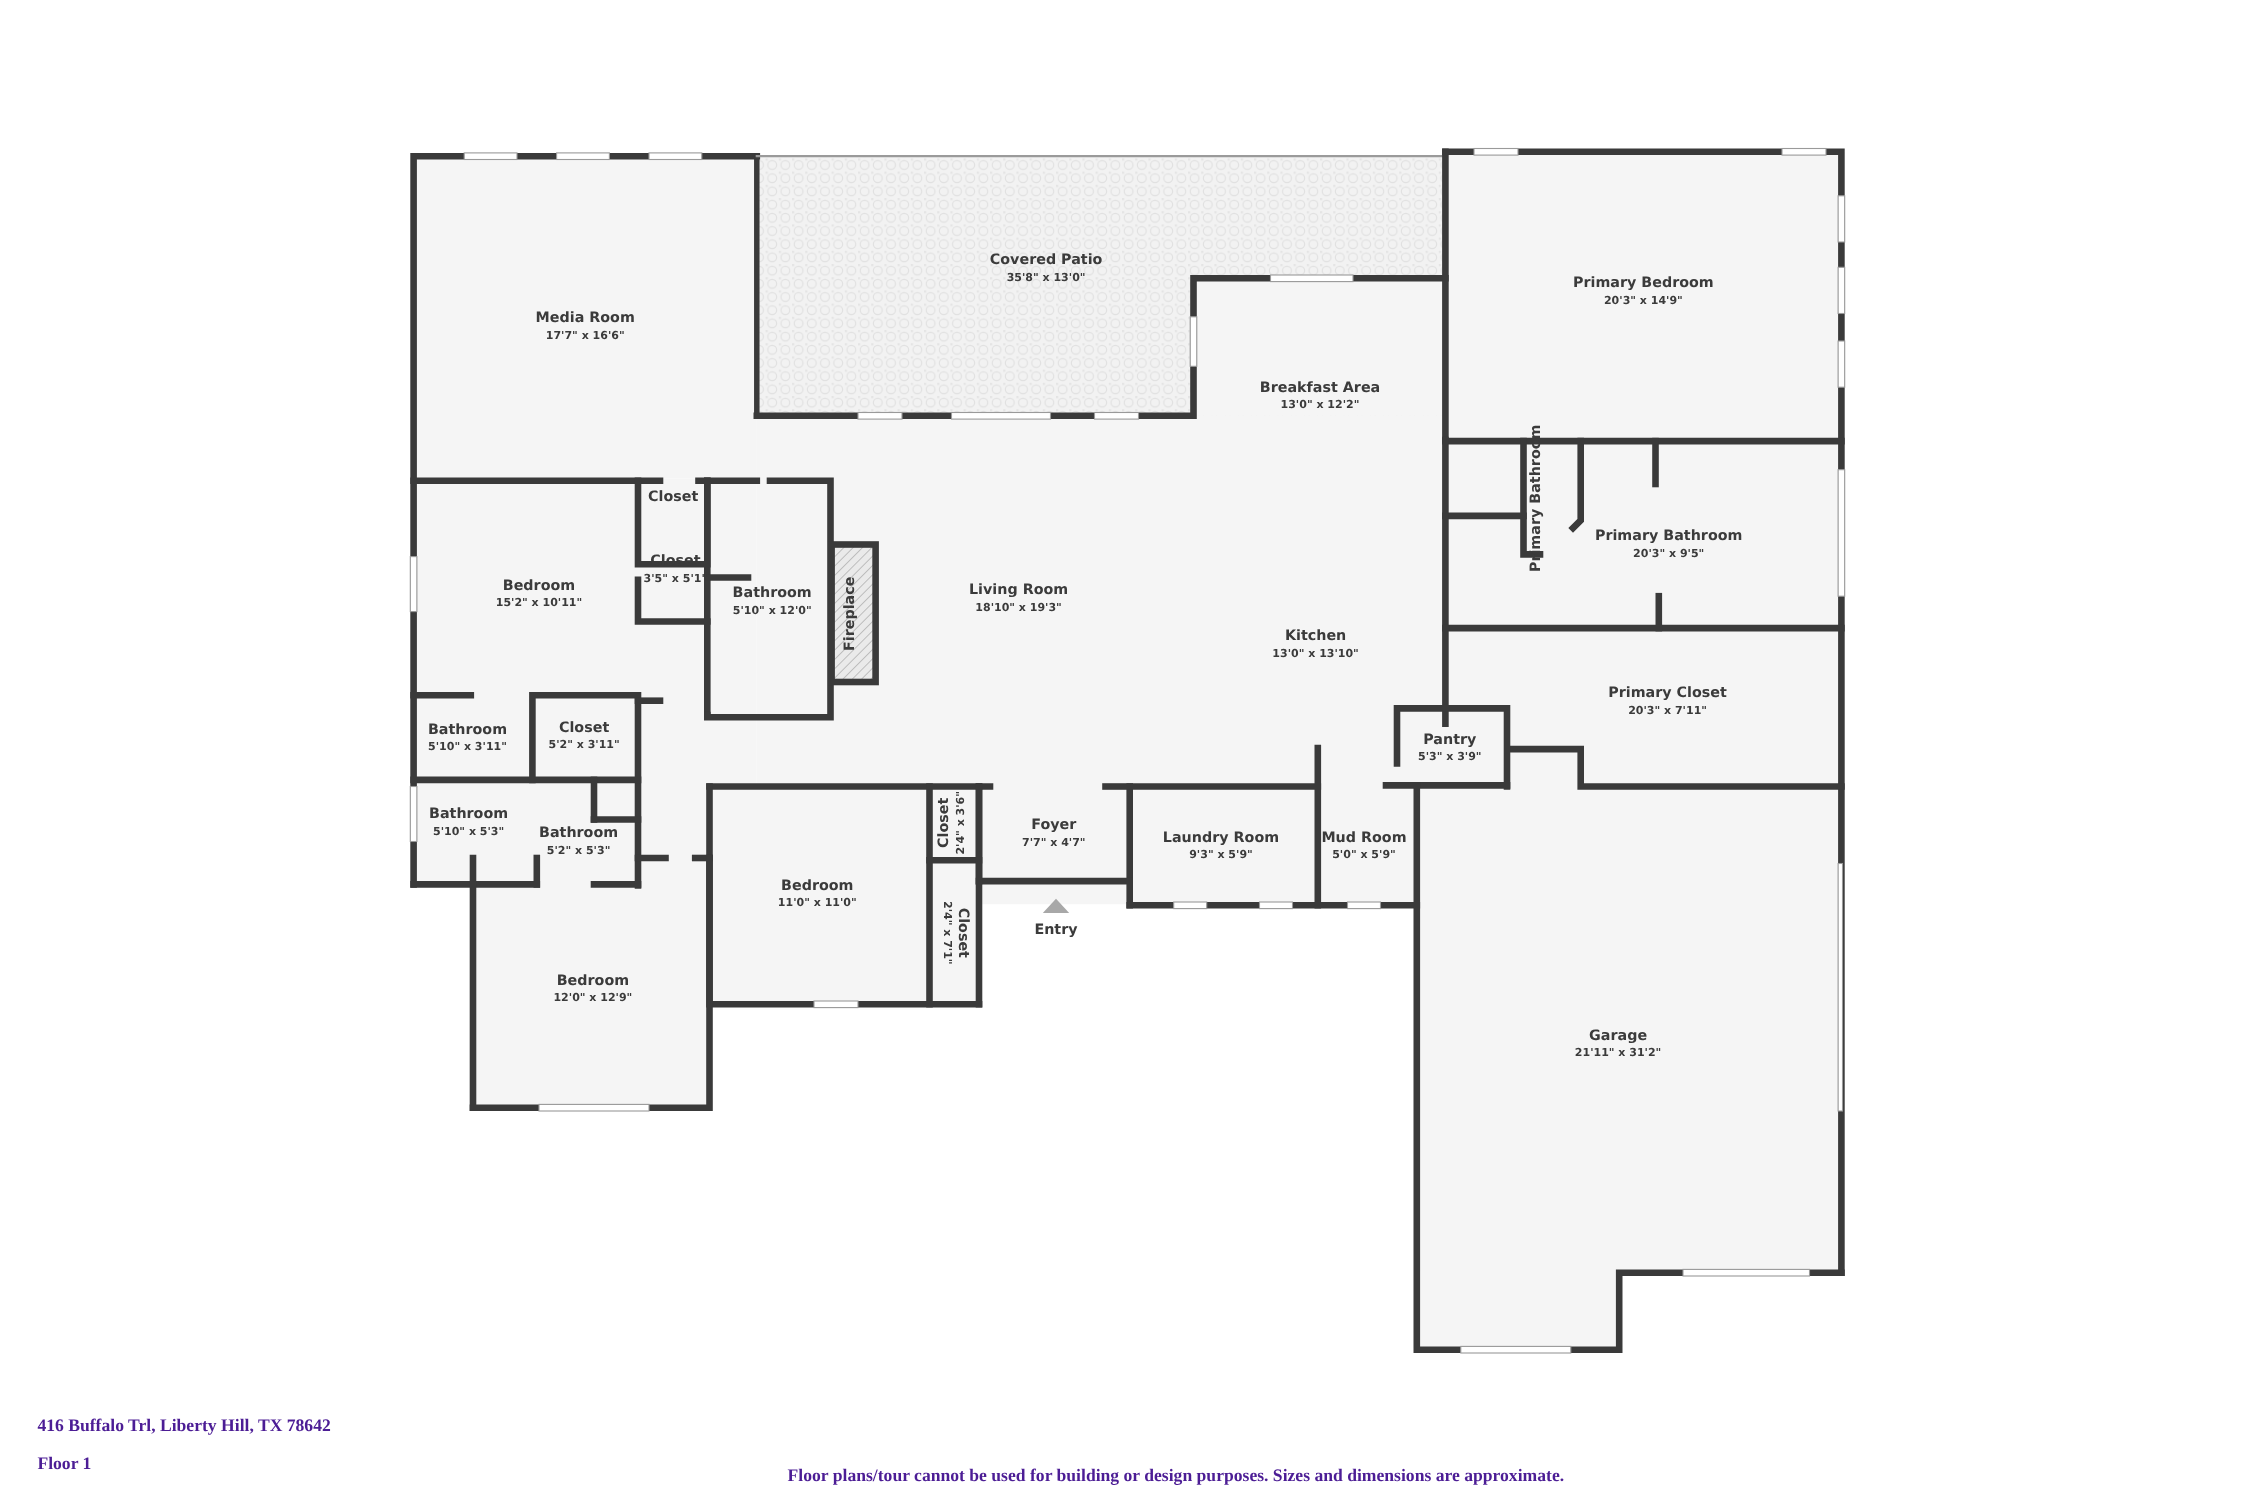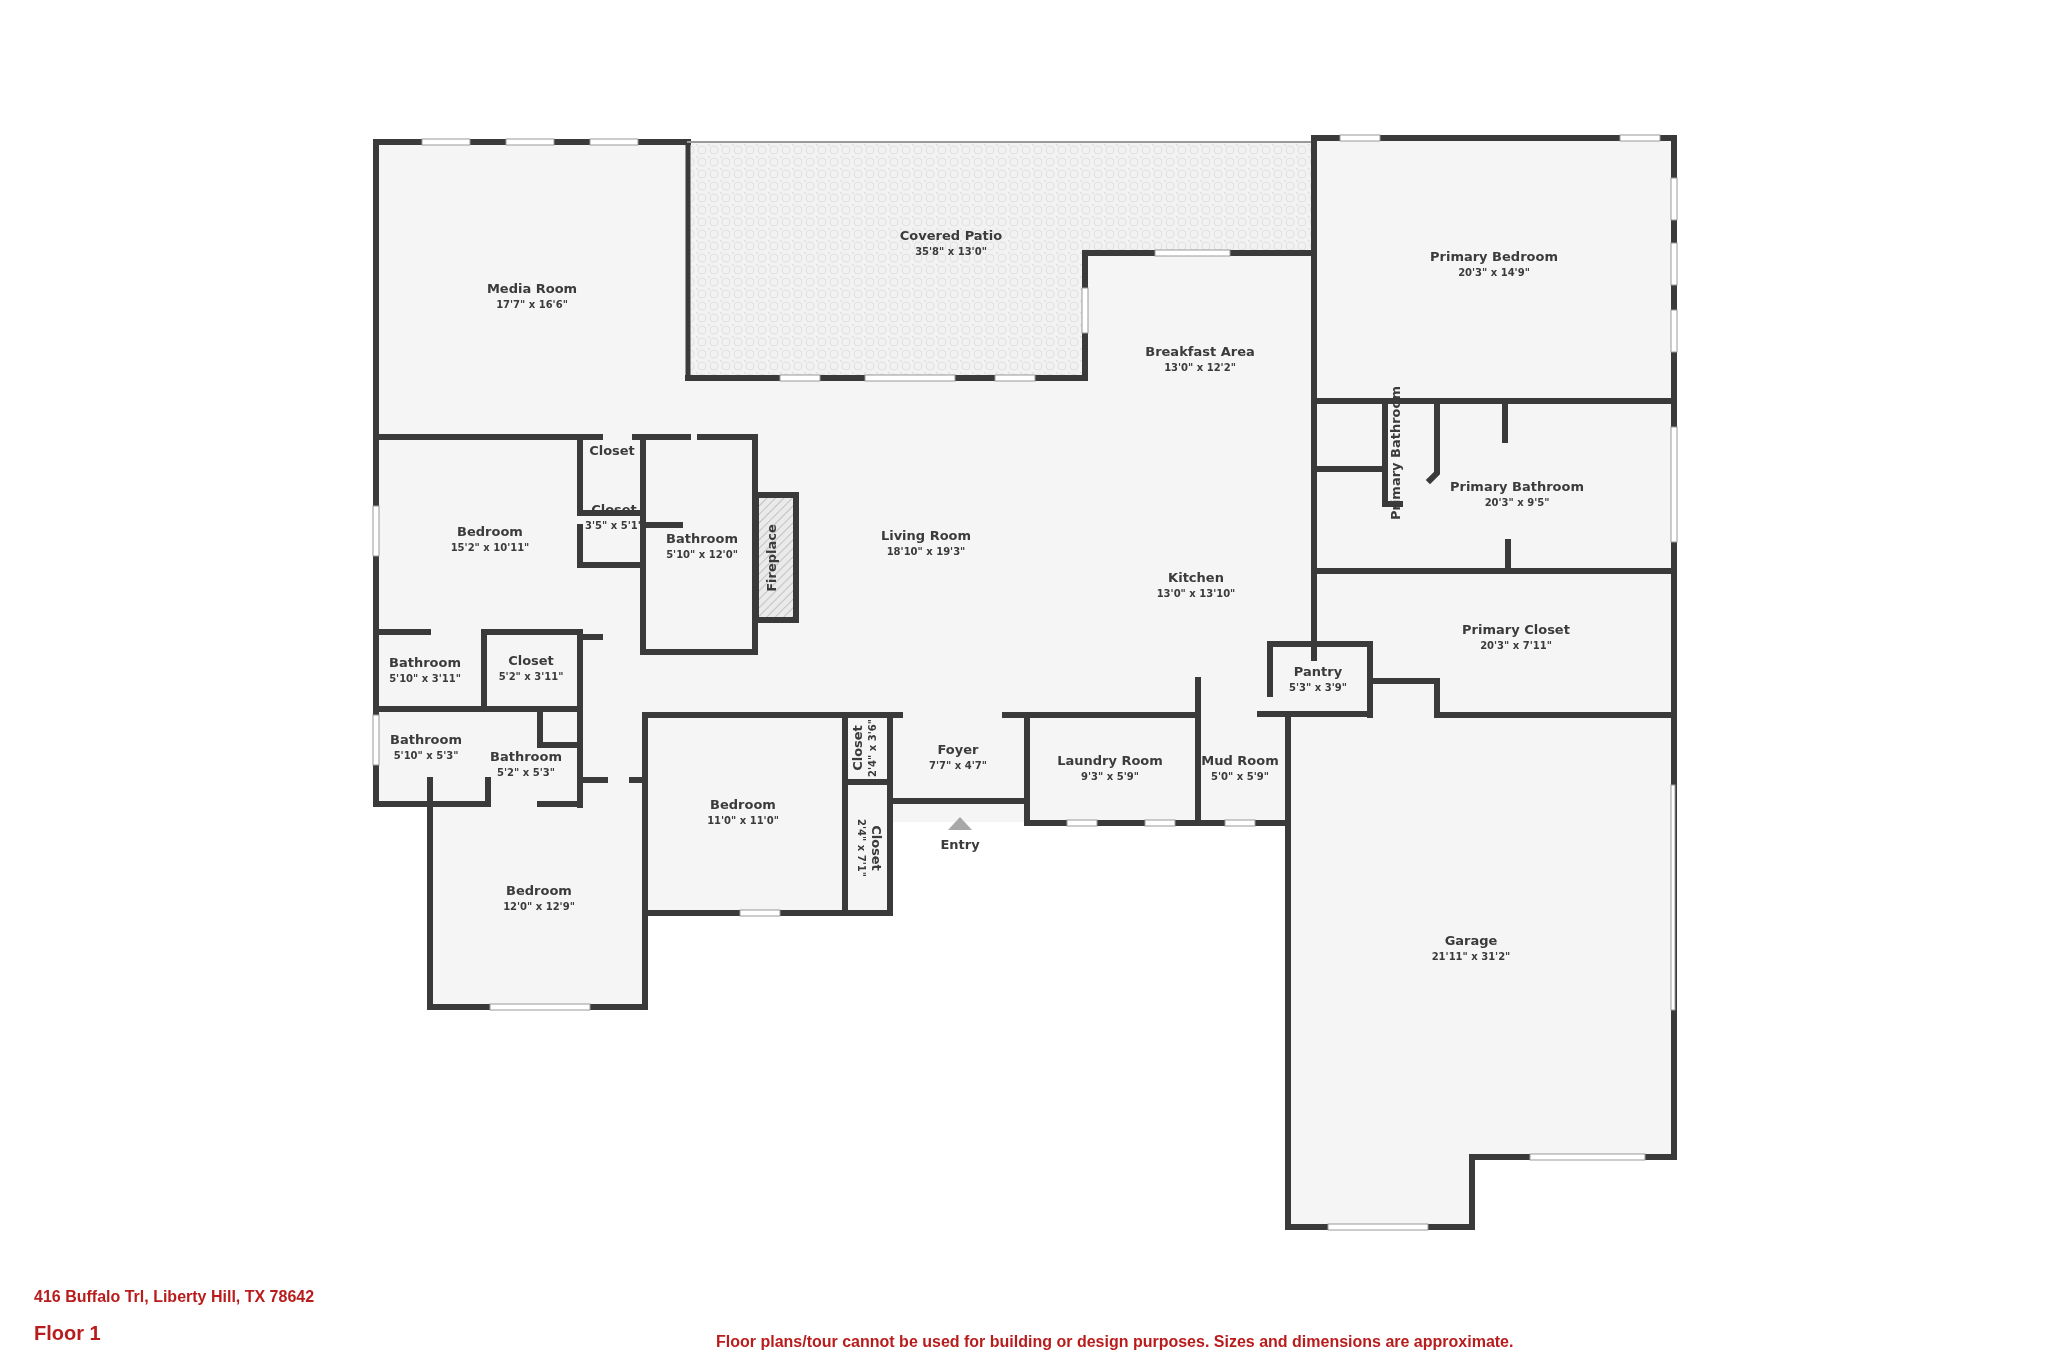--- a/index.html
+++ b/index.html
@@ -1,22 +1,22 @@
 <!DOCTYPE html>
 <html><head>
 <meta charset="utf-8">
 <style>
   html,body{margin:0;padding:0;background:#ffffff;}
   body{width:2048px;height:1365px;position:relative;overflow:hidden;font-family:"Liberation Sans","DejaVu Sans",sans-serif;}
   #plan{position:absolute;left:0;top:0;}
   .rl{font-family:"DejaVu Sans",sans-serif;font-weight:bold;fill:#3b3b3b;font-size:13px;text-anchor:middle;}
   .rd{font-family:"DejaVu Sans",sans-serif;font-weight:bold;fill:#3b3b3b;font-size:10px;text-anchor:middle;}
-  .footer-text{position:absolute;color:#b91c1c;font-weight:bold;font-family:Liberation Sans, sans-serif;}
+  .footer-text{position:absolute;color:#4c1d95;font-weight:bold;font-family:Liberation Serif, serif;}
   #address{left:34px;top:1288px;font-size:16px;}
-  #floor{left:34px;top:1322px;font-size:20px;}
+  #floor{left:34px;top:1322px;font-size:16px;}
   #disclaimer{left:716px;top:1333px;font-size:16px;}
 </style>
 </head>
 <body>
 
 <svg id="plan" width="2048" height="1365" viewBox="0 0 2048 1365" xmlns="http://www.w3.org/2000/svg">
   <defs>
     <pattern id="patioPat" x="0" y="0" width="12" height="12" patternUnits="userSpaceOnUse">
       <rect width="12" height="12" fill="#f2f2f2"></rect>
       <circle cx="6" cy="6" r="4" fill="none" stroke="#e0e0e0" stroke-width="1"></circle>

